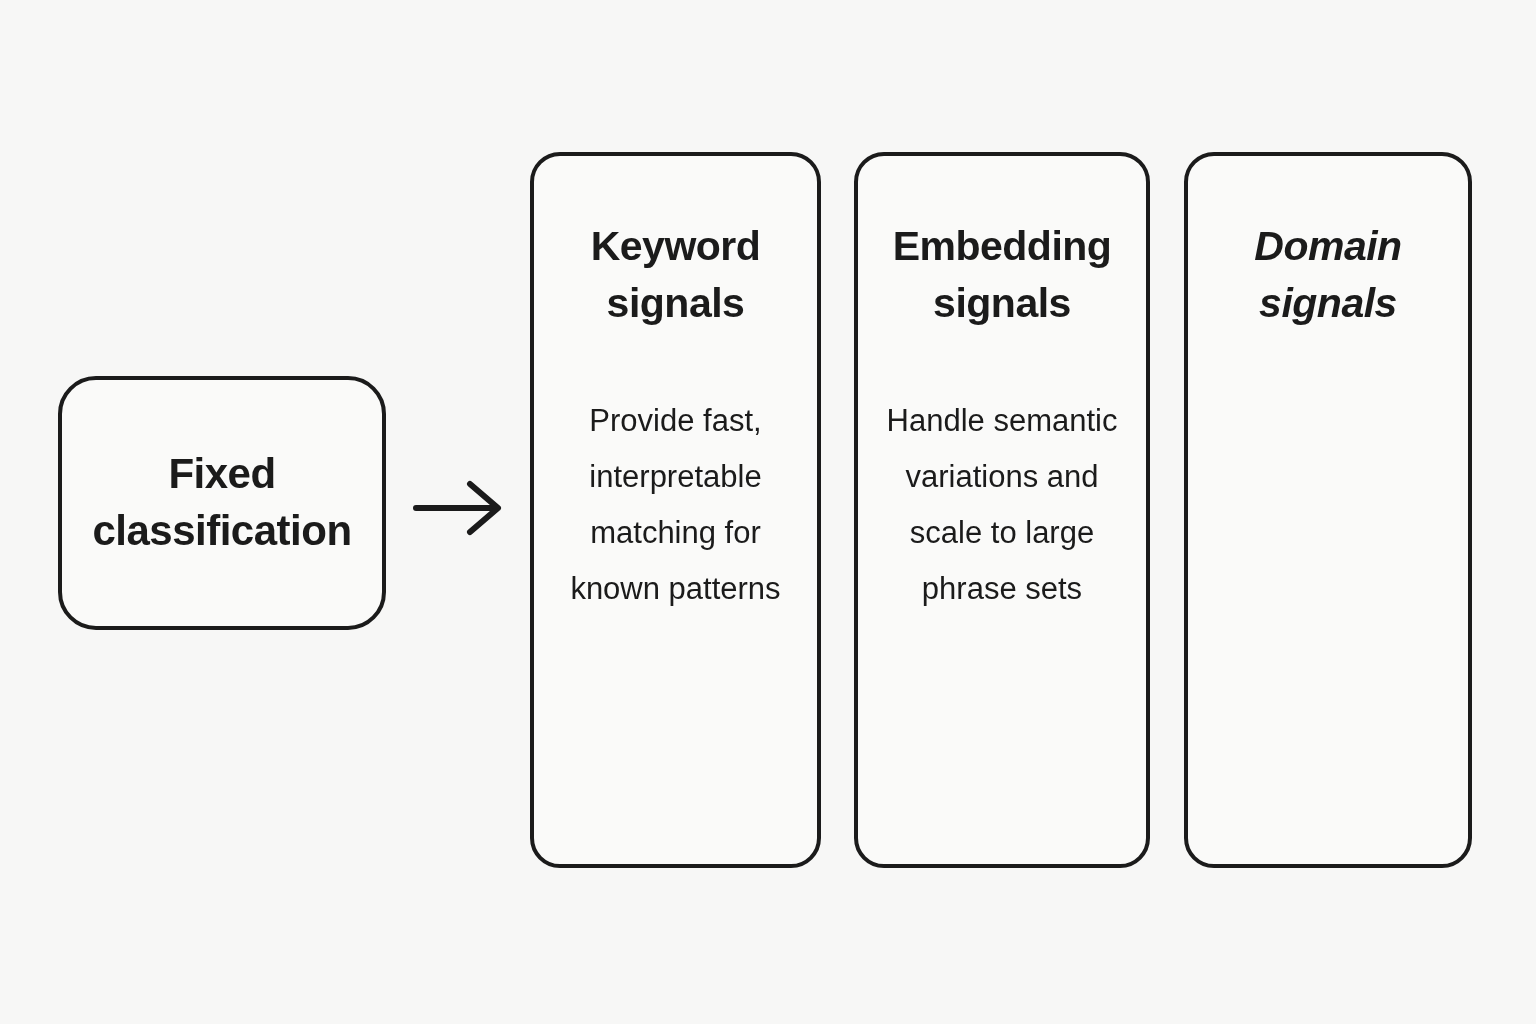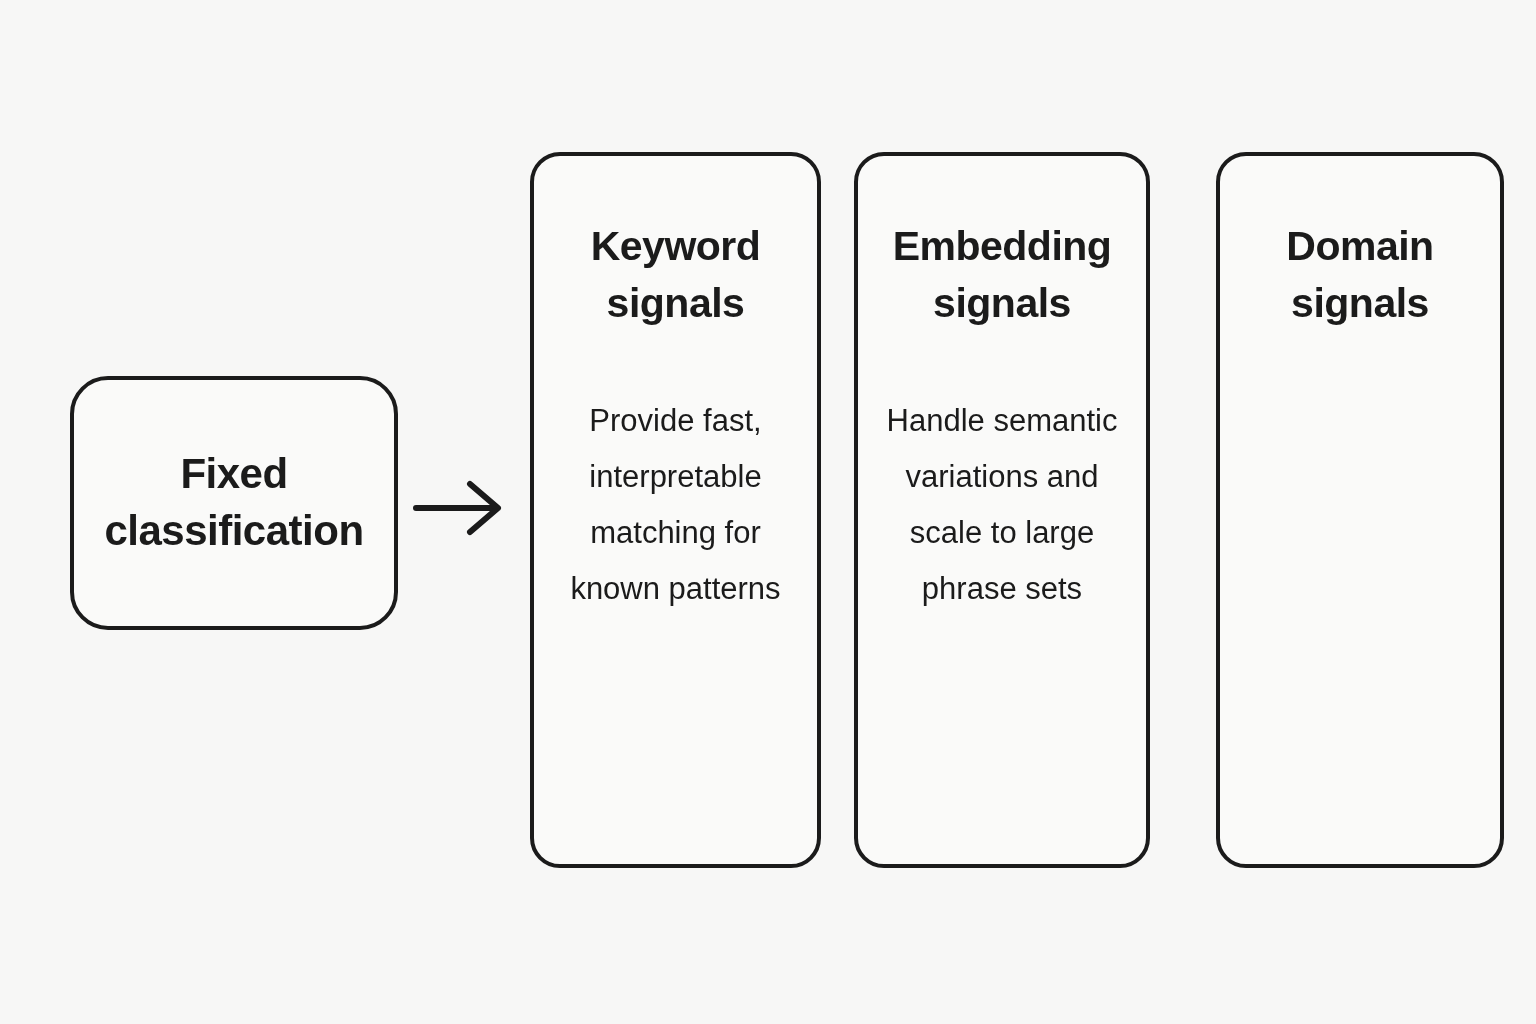--- a/index.html
+++ b/index.html
@@ -21,21 +21,21 @@
     position: absolute;
     box-sizing: border-box;
     border: 4px solid #1b1b1b;
     background: #fafaf9;
     display: flex;
     align-items: center;
     justify-content: center;
     text-align: center;
   }
   .source-box {
-    left: 70px;
+    left: 58px;
     top: 376px;
     width: 328px;
     height: 254px;
     border-radius: 38px;
     padding: 20px 24px;
     justify-content: center;
   }
   .source-box .label {
     font-size: 42px;
     font-weight: 700;
@@ -53,21 +53,21 @@
   .card {
     position: absolute;
     top: 152px;
     height: 716px;
     border-radius: 30px;
     padding: 48px 26px;
     display: block;
   }
   .card-1 { left: 530px;  width: 291px; }
   .card-2 { left: 854px;  width: 296px; }
-  .card-3 { left: 1216px; width: 288px; }
+  .card-3 { left: 1184px; width: 288px; font-style: italic; }
   .card .title {
     font-size: 41px;
     font-weight: 700;
     line-height: 1.38;
     color: #1b1b1b;
     letter-spacing: -0.5px;
     text-align: center;
     margin-top: 14px;
   }
   .card .body {

